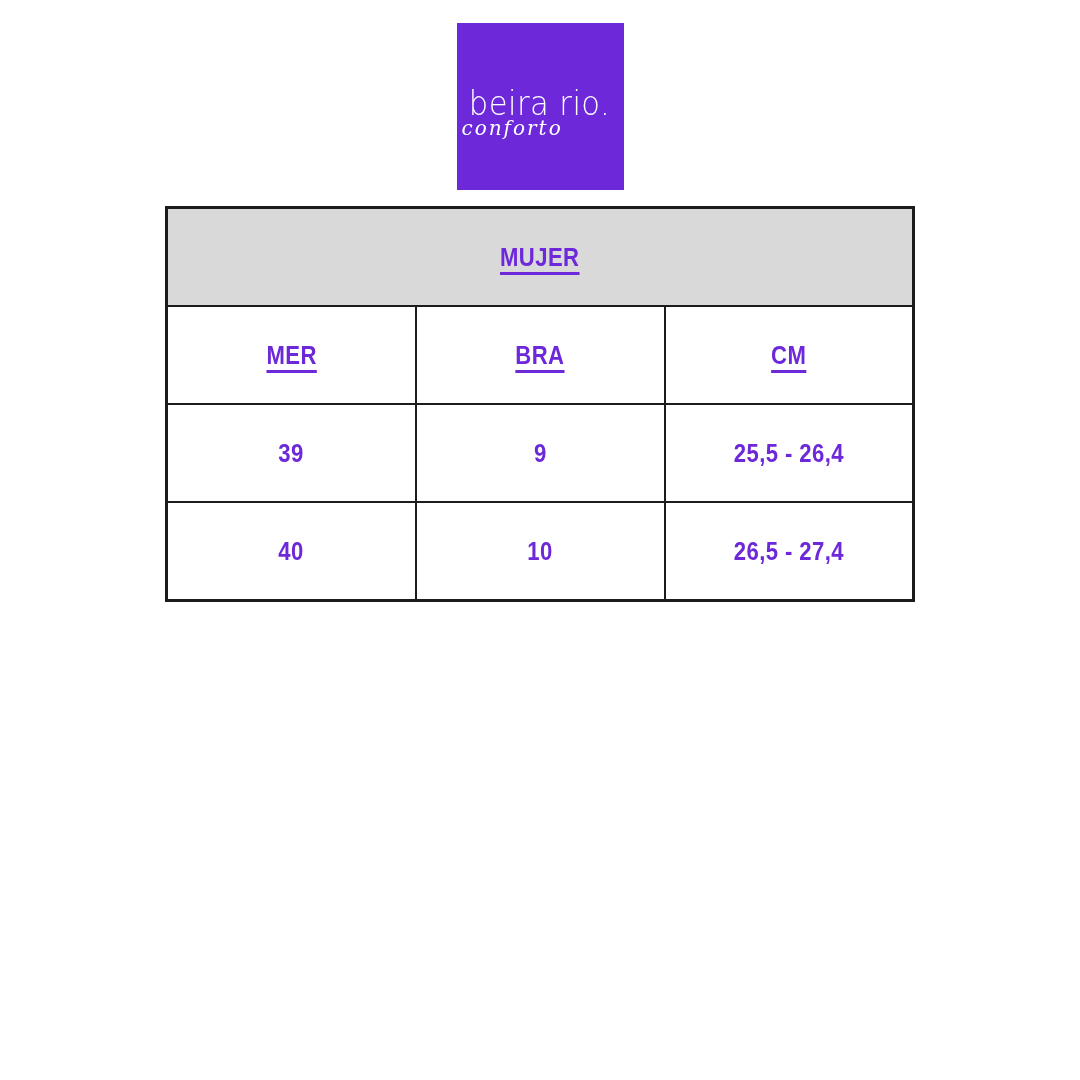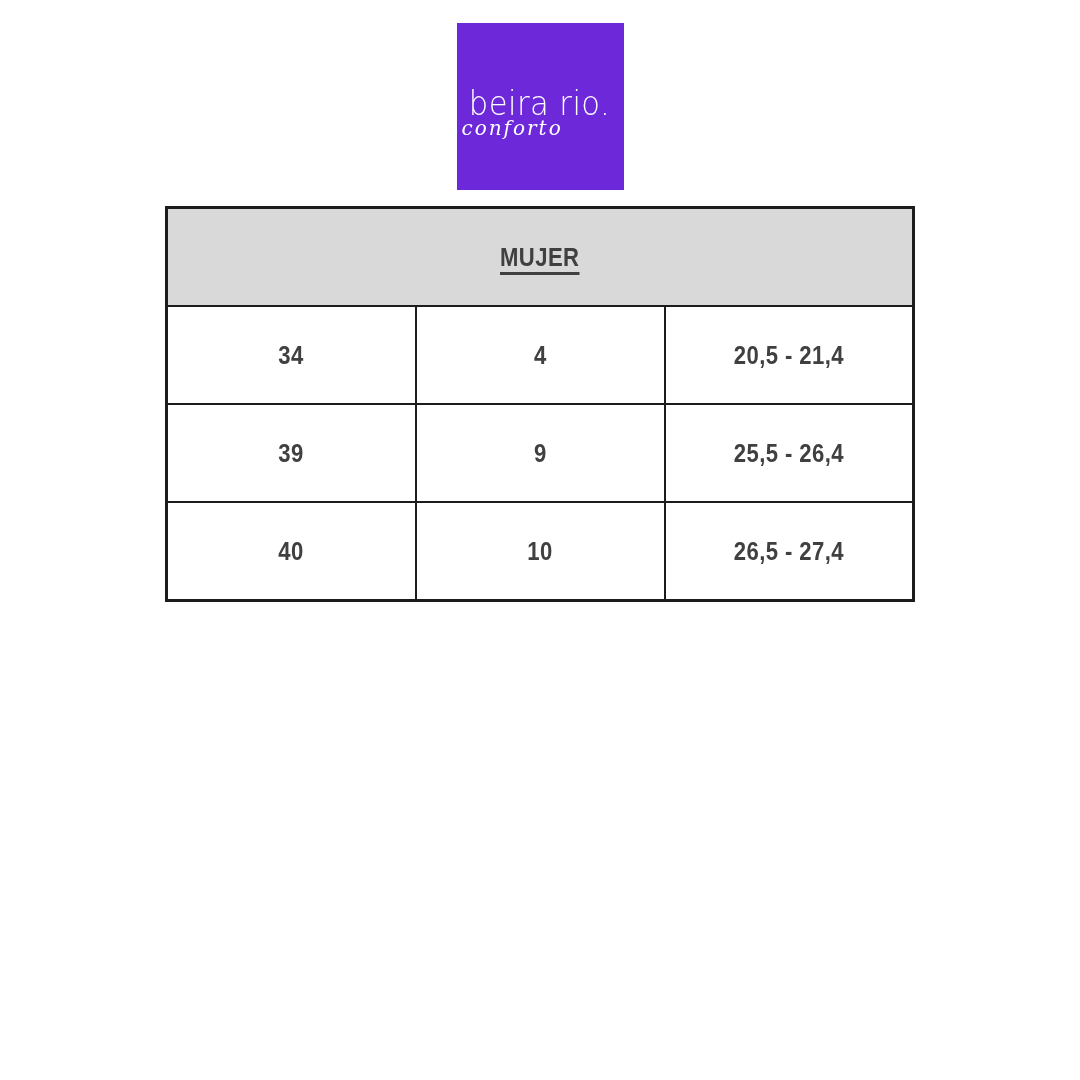--- a/index.html
+++ b/index.html
@@ -62,21 +62,21 @@
     table-layout: fixed;
     border: 3px solid #1c1c1c;
   }
   table.chart th, table.chart td {
     border: 2px solid #1c1c1c;
     height: 96px;
     text-align: center;
     vertical-align: middle;
     font-weight: bold;
     font-size: 26px;
-    color: #404040;
+    color: #6d28d9;
     padding: 0;
     background: #ffffff;
   }
   tr.title-row th {
     background: #d9d9d9;
   }
   .u {
     text-decoration: underline;
     text-decoration-thickness: 3px;
     text-underline-offset: 6px;
@@ -101,27 +101,33 @@
     </div>
   </div>
 
   <table class="chart">
     <thead>
       <tr class="title-row">
         <th colspan="3">
           <span class="u cond">MUJER</span>
         </th>
       </tr>
+      <tr>
+        <th>
+          <span class="u cond">MER</span>
+        </th>
+        <th>
+          <span class="u cond">BRA</span>
+        </th>
+        <th>
+          <span class="u cond">CM</span>
+        </th>
+      </tr>
     </thead>
     <tbody>
-      <tr>
-        <td><span class="cond">34</span></td>
-        <td><span class="cond">4</span></td>
-        <td><span class="cond">20,5 - 21,4</span></td>
-      </tr>
       <tr>
         <td><span class="cond">39</span></td>
         <td><span class="cond">9</span></td>
         <td><span class="cond">25,5 - 26,4</span></td>
       </tr>
       <tr>
         <td><span class="cond">40</span></td>
         <td><span class="cond">10</span></td>
         <td><span class="cond">26,5 - 27,4</span></td>
       </tr>

